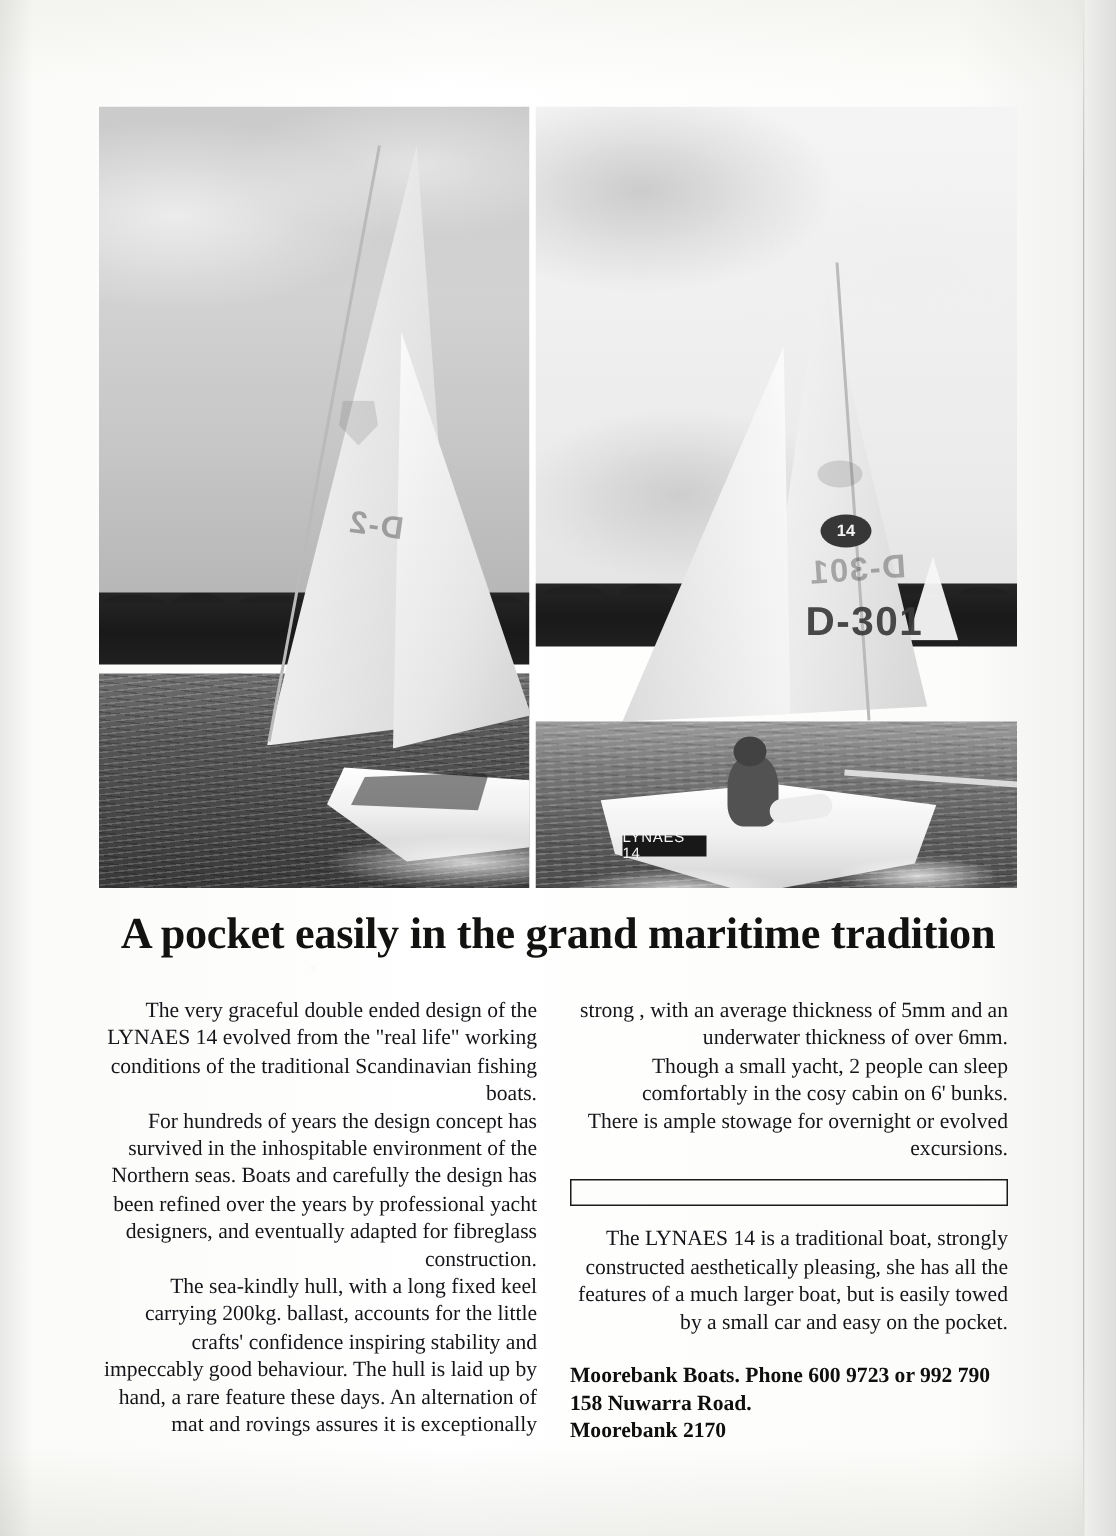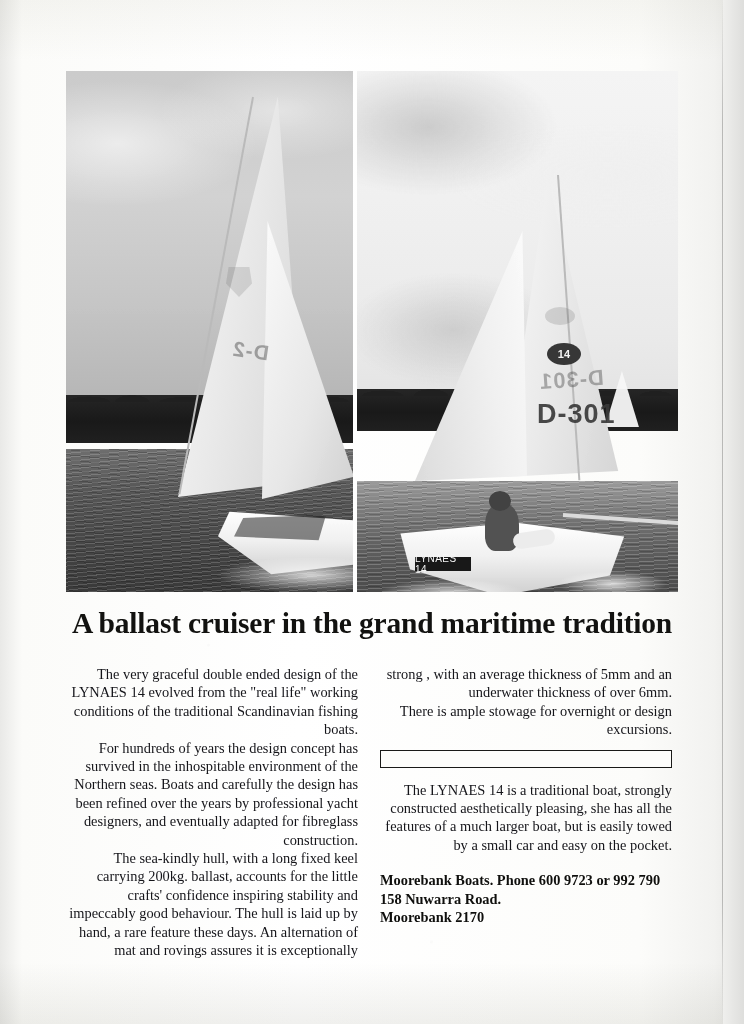--- a/index.html
+++ b/index.html
@@ -299,31 +299,32 @@
 
       <div class="sailor" style="left:128px; top:432px; width:34px; height:48px;"></div>
       <div style="position:absolute; left:132px; top:420px; width:22px; height:20px; background:#45453f; border-radius:50%;"></div>
       <div style="position:absolute; left:156px; top:460px; width:42px; height:16px; background:#e8e8e6; border-radius:8px; transform:rotate(-8deg);"></div>
 
       <div class="wake" style="left:20px; top:508px; width:150px; height:30px;"></div>
       <div class="wake" style="left:200px; top:500px; width:110px; height:26px;"></div>
     </div>
   </div>
 
-  <div class="headline">A ballast cruiser in the grand maritime tradition</div>
+  <div class="headline">A pocket easily in the grand maritime tradition</div>
 
   <div class="columns">
     <div class="col">
       <p>The very graceful double ended design of the LYNAES 14 evolved from the "real life" working conditions of the traditional Scandinavian fishing boats.</p>
       <p>For hundreds of years the design concept has survived in the inhospitable environment of the Northern seas. Boats and carefully the design has been refined over the years by  professional yacht designers, and eventually adapted for fibreglass construction.</p>
       <p>The sea-kindly hull, with a long fixed keel carrying 200kg. ballast, accounts for the little crafts' confidence inspiring stability and impeccably good behaviour. The hull is laid up by hand, a rare feature these days. An alternation of mat and rovings assures it is exceptionally</p>
     </div>
     <div class="col">
       <p>strong , with an average thickness of 5mm and an underwater thickness of over 6mm.</p>
-      <p>There is ample stowage for overnight or design excursions.</p>
+      <p>Though a small yacht, 2 people can sleep comfortably in the cosy cabin on 6' bunks.</p>
+      <p>There is ample stowage for overnight or evolved excursions.</p>
       <div class="blank-box"></div>
       <p>The LYNAES 14 is a traditional boat, strongly constructed aesthetically pleasing, she has all the features of a much larger boat, but  is easily towed by a small car and easy on the pocket.</p>
       <div class="contact">
         <div>Moorebank Boats. Phone 600 9723 or 992 790</div>
         <div>158 Nuwarra Road.</div>
         <div>Moorebank 2170</div>
       </div>
     </div>
   </div>
 

